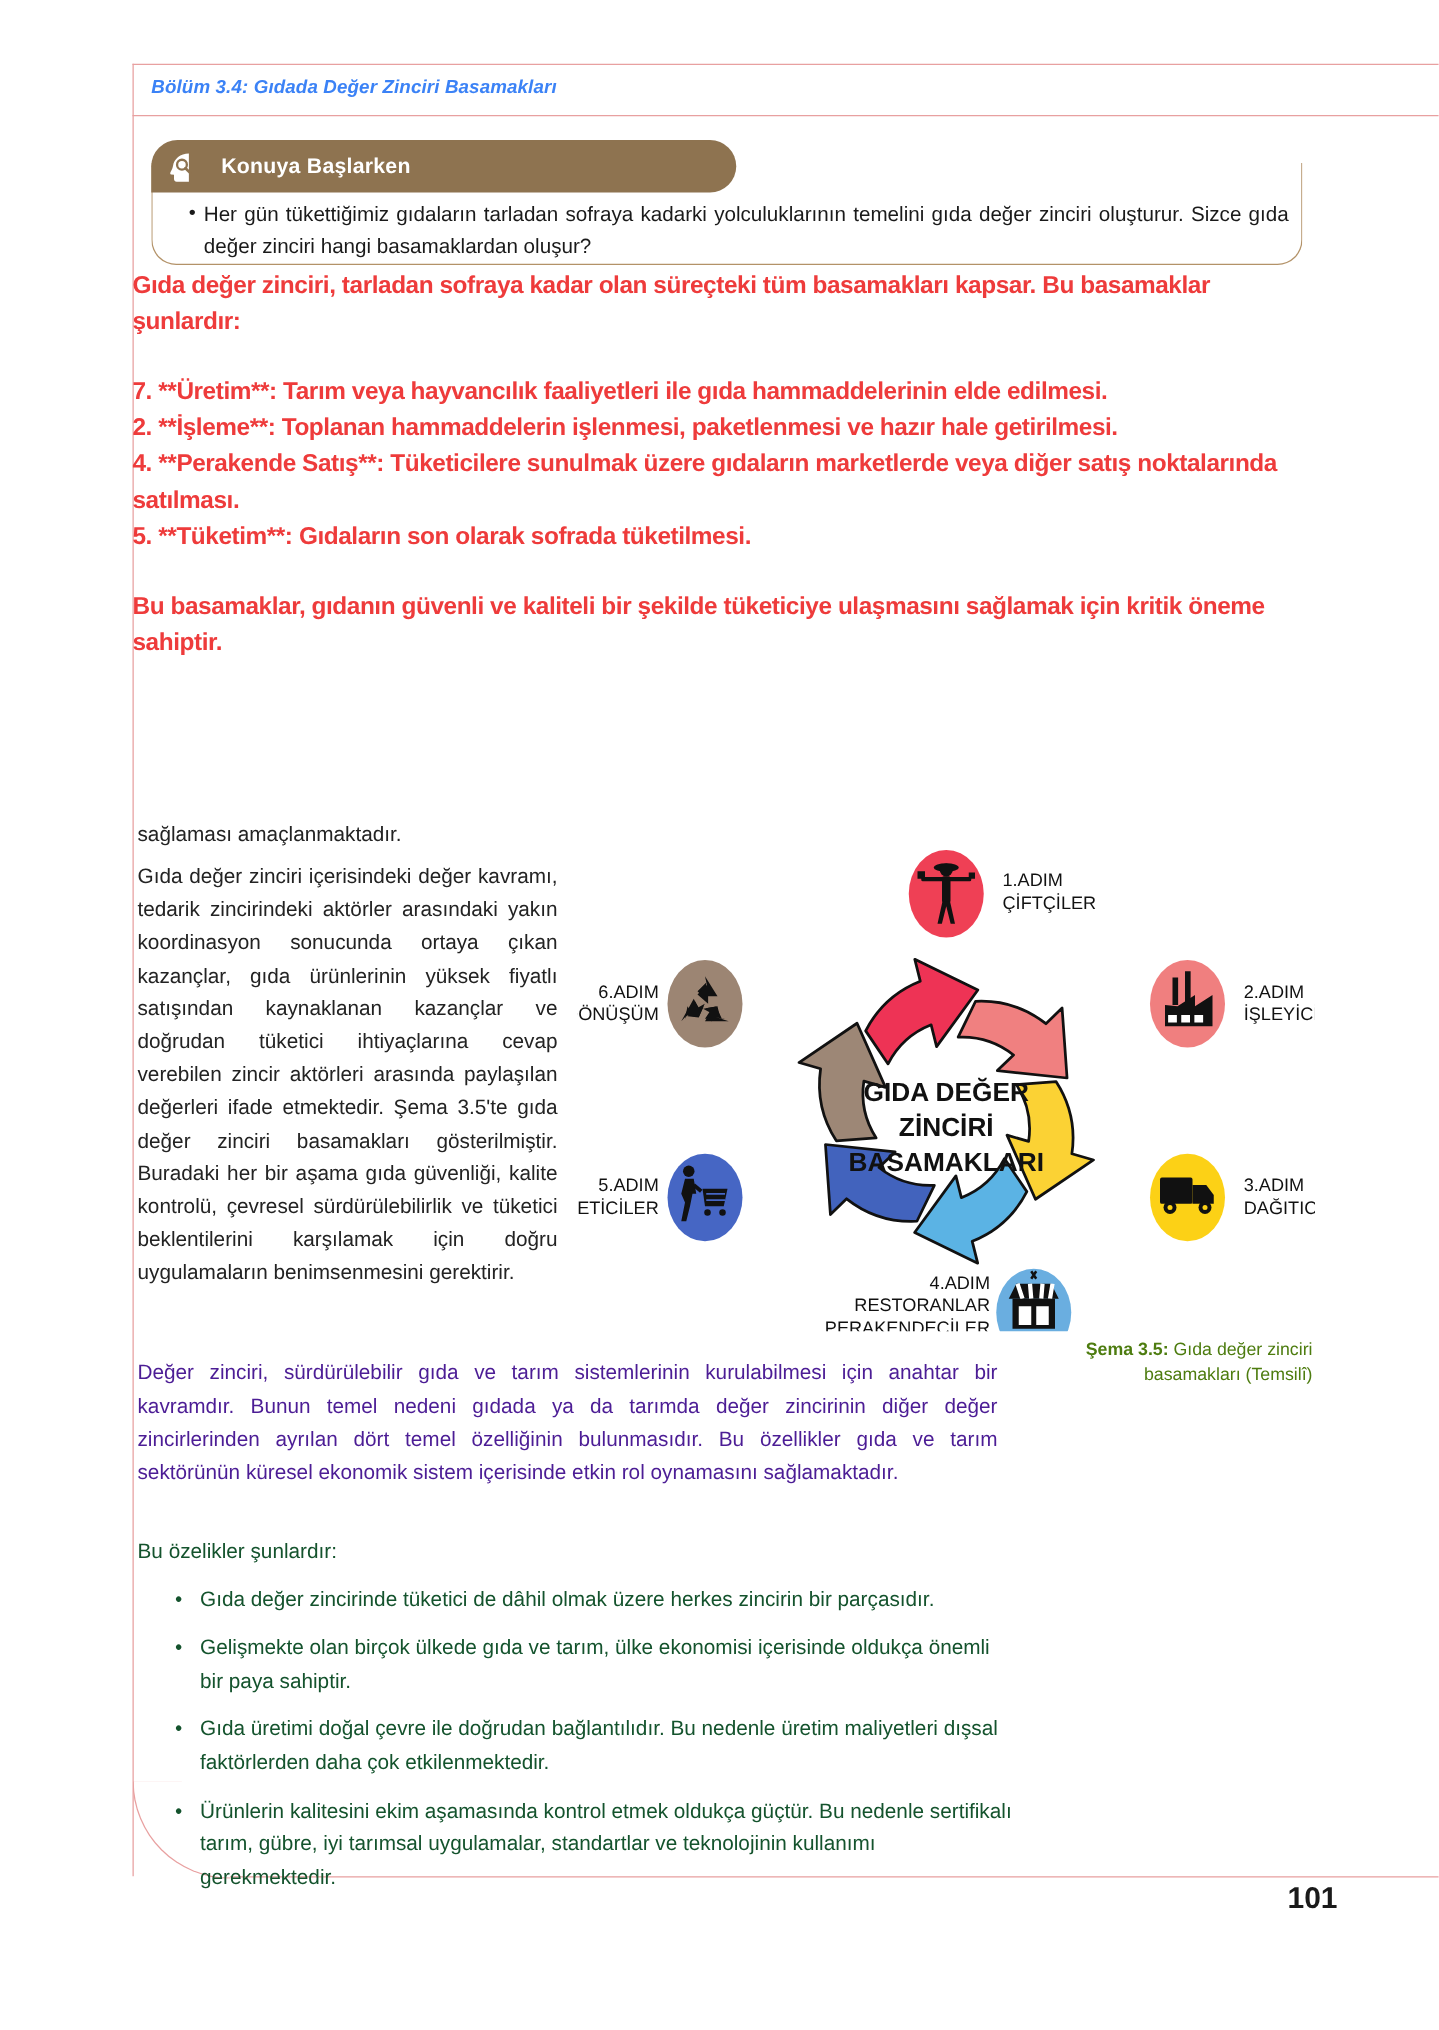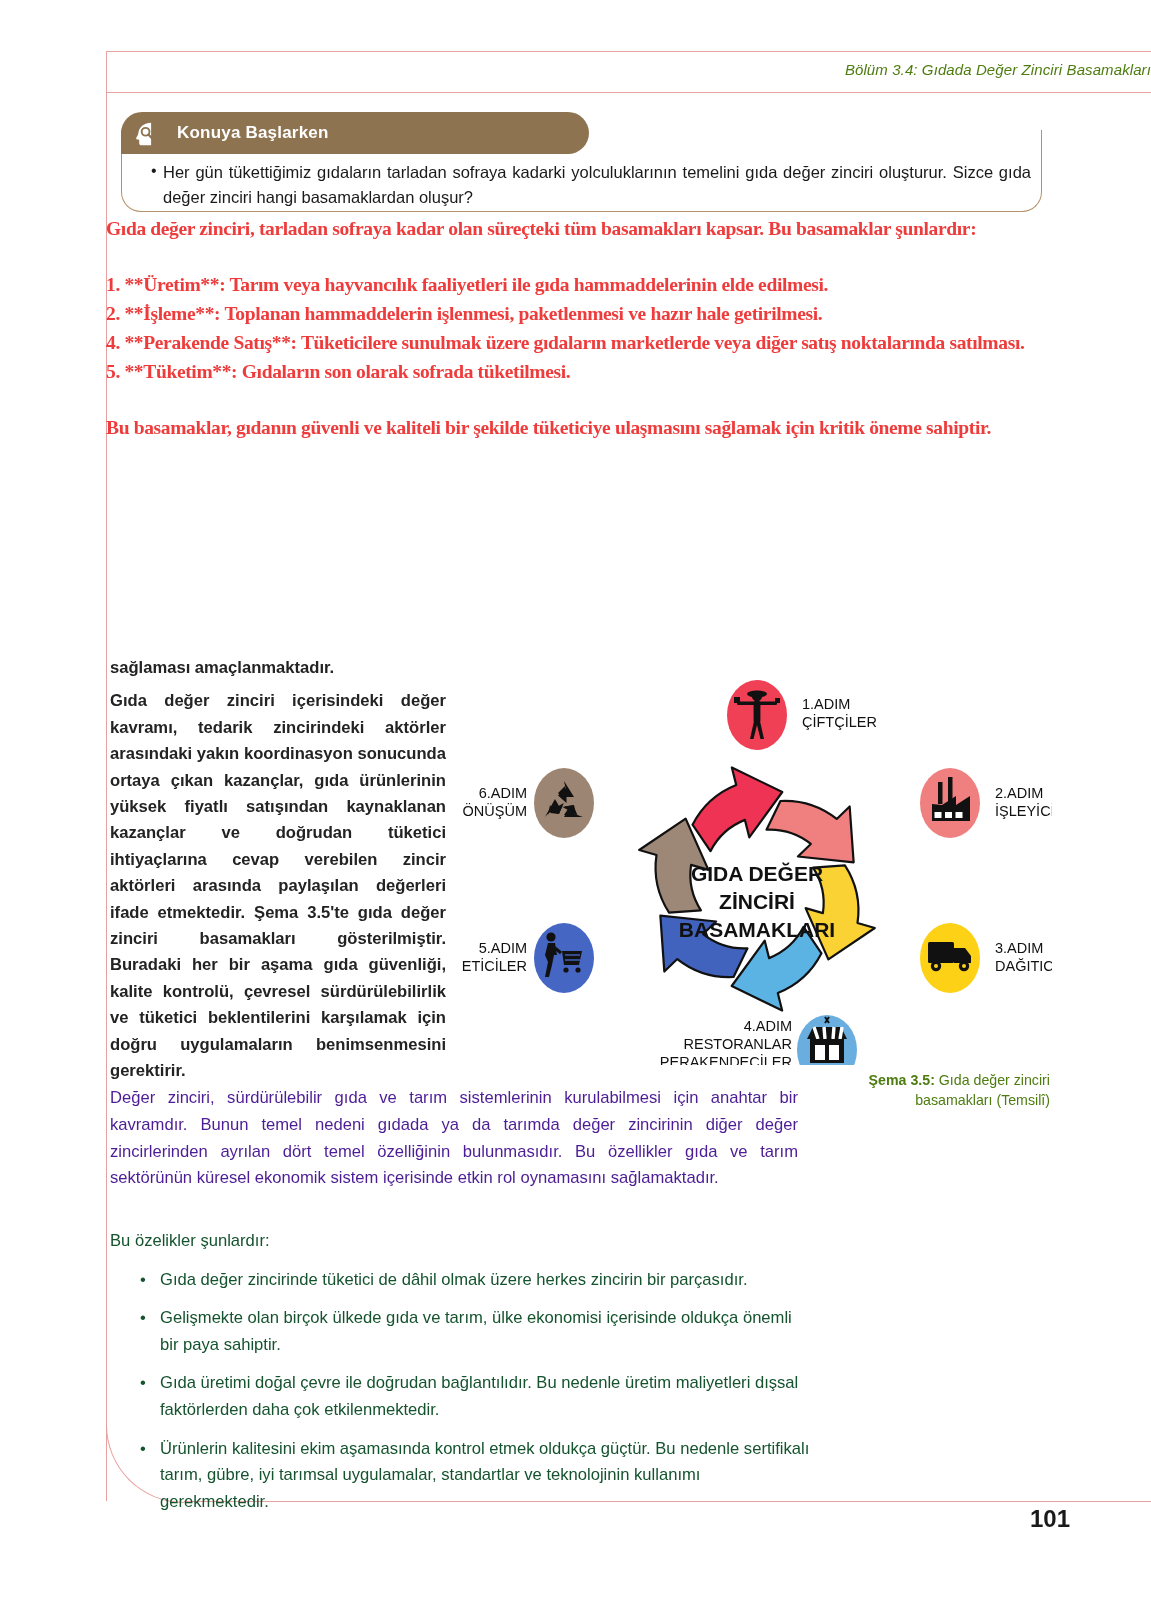--- a/index.html
+++ b/index.html
@@ -59,26 +59,25 @@
     width: 967px;
     height: 0;
     border-top: 1.6px solid #e8a0a0;
   }
 
   .chapter-header {
     position: absolute;
     right: 0px;
     top: 61px;
     width: 1030px;
-    text-align: right;
     font-size: 15px;
-    font-weight: normal;
+    font-weight: bold;
     font-style: italic;
     letter-spacing: 0.1px;
-    color: #4d7c0f;
+    color: #3b82f6;
   }
 
   
   .kb-wrap {
     position: absolute;
     left: 121px;
     top: 112px;
     width: 1050px;
     height: 100px;
   }
@@ -139,37 +138,36 @@
   
   .red-block {
     position: absolute;
     left: 106px;
     top: 214px;
     width: 944px;
     color: #ee3b3b;
     font-weight: bold;
     font-size: 19.5px;
     line-height: 29px;
-    font-family: Liberation Serif, serif;
+    font-family: Liberation Sans, sans-serif;
     letter-spacing: -0.35px;
   }
   .red-block p { margin: 0; }
   .red-gap { height: 27px; }
 
   
   .col-left {
     position: absolute;
     left: 110px;
     top: 655px;
     width: 336px;
     font-size: 16.6px;
     line-height: 26.4px;
     text-align: justify;
     color: #232323;
-    font-weight: bold;
   }
   .col-left p { margin: 0 0 7px 0; }
   .col-left p.just { text-align: justify; text-align-last: left; }
 
   
   .full-text {
     position: absolute;
     left: 110px;
     top: 1085px;
     width: 688px;
@@ -260,21 +258,21 @@
     </span>
     <span class="kb-title">Konuya Başlarken</span>
   </div>
   <div class="kb-bullet">•</div>
   <div class="kb-text">Her gün tükettiğimiz gıdaların tarladan sofraya kadarki yolculuklarının temelini gıda değer zinciri oluşturur. Sizce gıda değer zinciri hangi basamaklardan oluşur?</div>
 </div>
 
 <div class="red-block">
   <p>Gıda değer zinciri, tarladan sofraya kadar olan süreçteki tüm basamakları kapsar. Bu basamaklar şunlardır:</p>
   <div class="red-gap"></div>
-  <p>1. **Üretim**: Tarım veya hayvancılık faaliyetleri ile gıda hammaddelerinin elde edilmesi.</p>
+  <p>7. **Üretim**: Tarım veya hayvancılık faaliyetleri ile gıda hammaddelerinin elde edilmesi.</p>
   <p>2. **İşleme**: Toplanan hammaddelerin işlenmesi, paketlenmesi ve hazır hale getirilmesi.</p>
   <p>4. **Perakende Satış**: Tüketicilere sunulmak üzere gıdaların marketlerde veya diğer satış noktalarında satılması.</p>
   <p>5. **Tüketim**: Gıdaların son olarak sofrada tüketilmesi.</p>
   <div class="red-gap"></div>
   <p>Bu basamaklar, gıdanın güvenli ve kaliteli bir şekilde tüketiciye ulaşmasını sağlamak için kritik öneme sahiptir.</p>
 </div>
 
 <div class="col-left">
   <p>sağlaması amaçlanmaktadır.</p>
   <p class="just">Gıda değer zinciri içerisindeki değer kavramı, tedarik zincirindeki aktörler arasındaki yakın koordinasyon sonucunda ortaya çıkan kazançlar, gıda ürünlerinin yüksek fiyatlı satışından kaynaklanan kazançlar ve doğrudan tüketici ihtiyaçlarına cevap verebilen zincir aktörleri arasında paylaşılan değerleri ifade etmektedir. Şema 3.5'te gıda değer zinciri basamakları gösterilmiştir. Buradaki her bir aşama gıda güvenliği, kalite kontrolü, çevresel sürdürülebilirlik ve tüketici beklentilerini karşılamak için doğru uygulamaların benimsenmesini gerektirir.</p>

